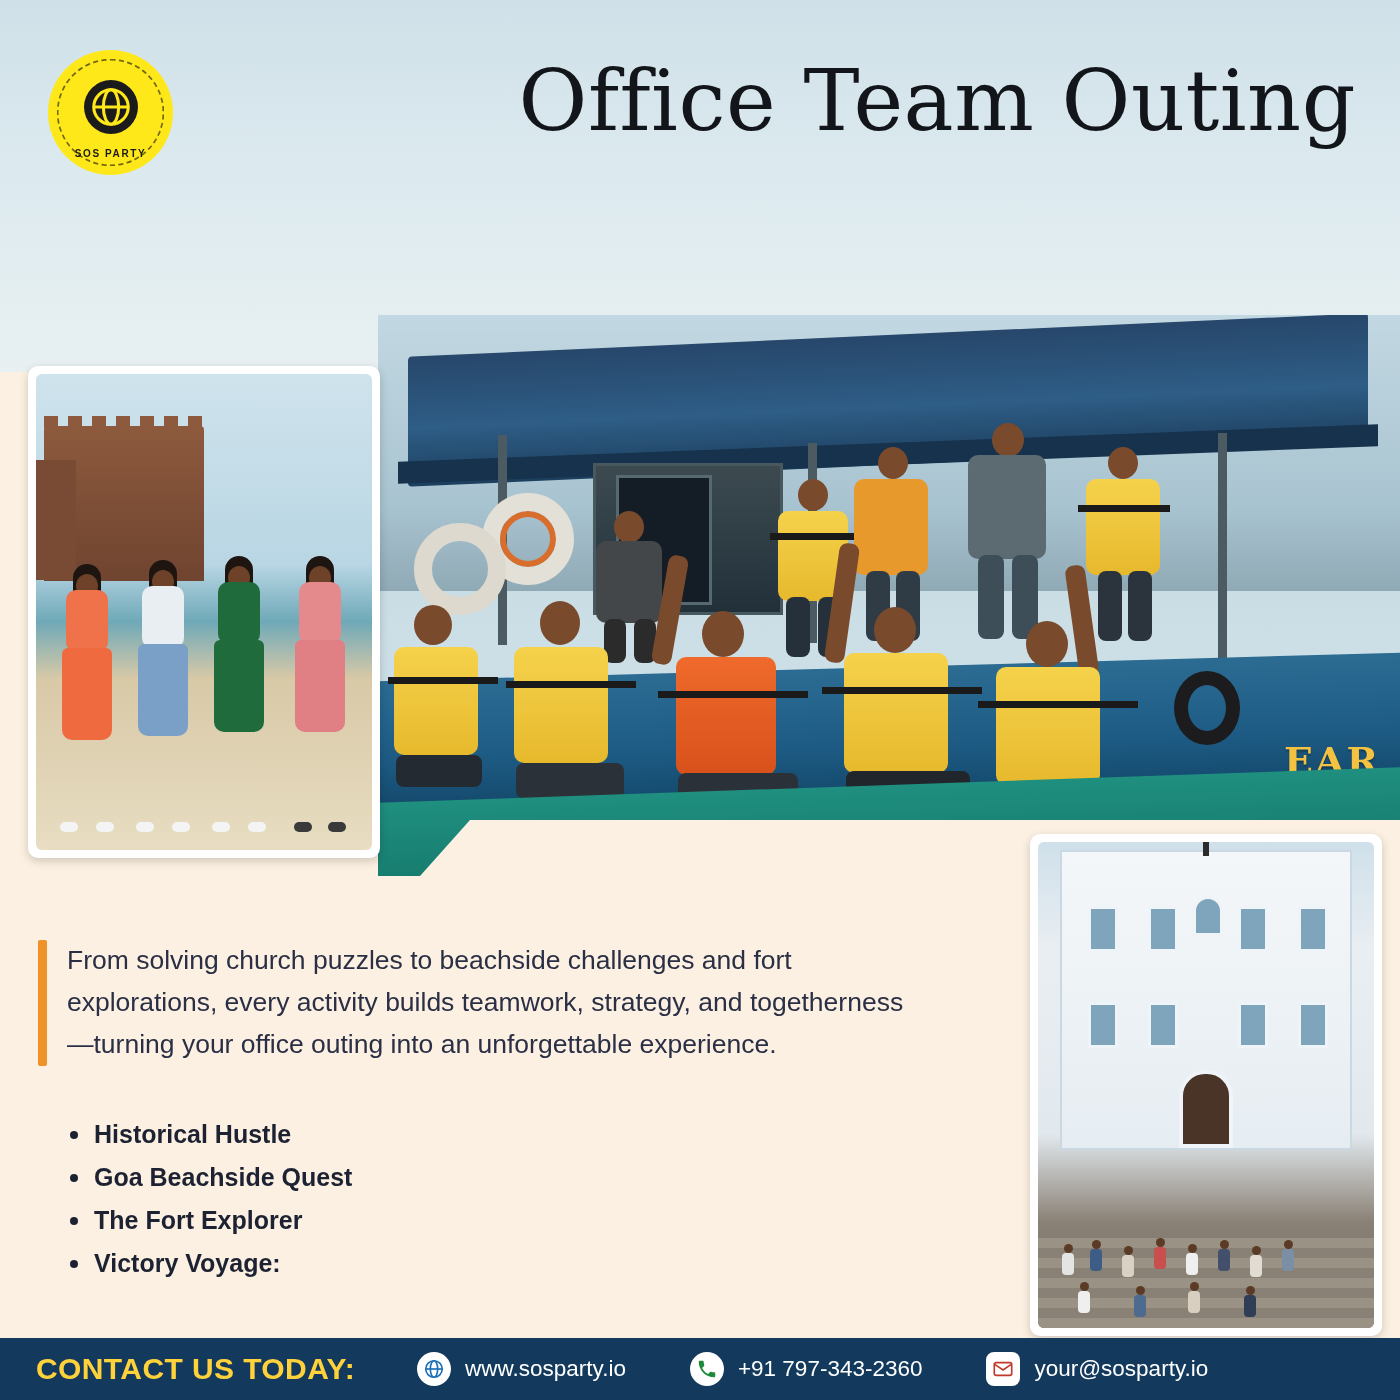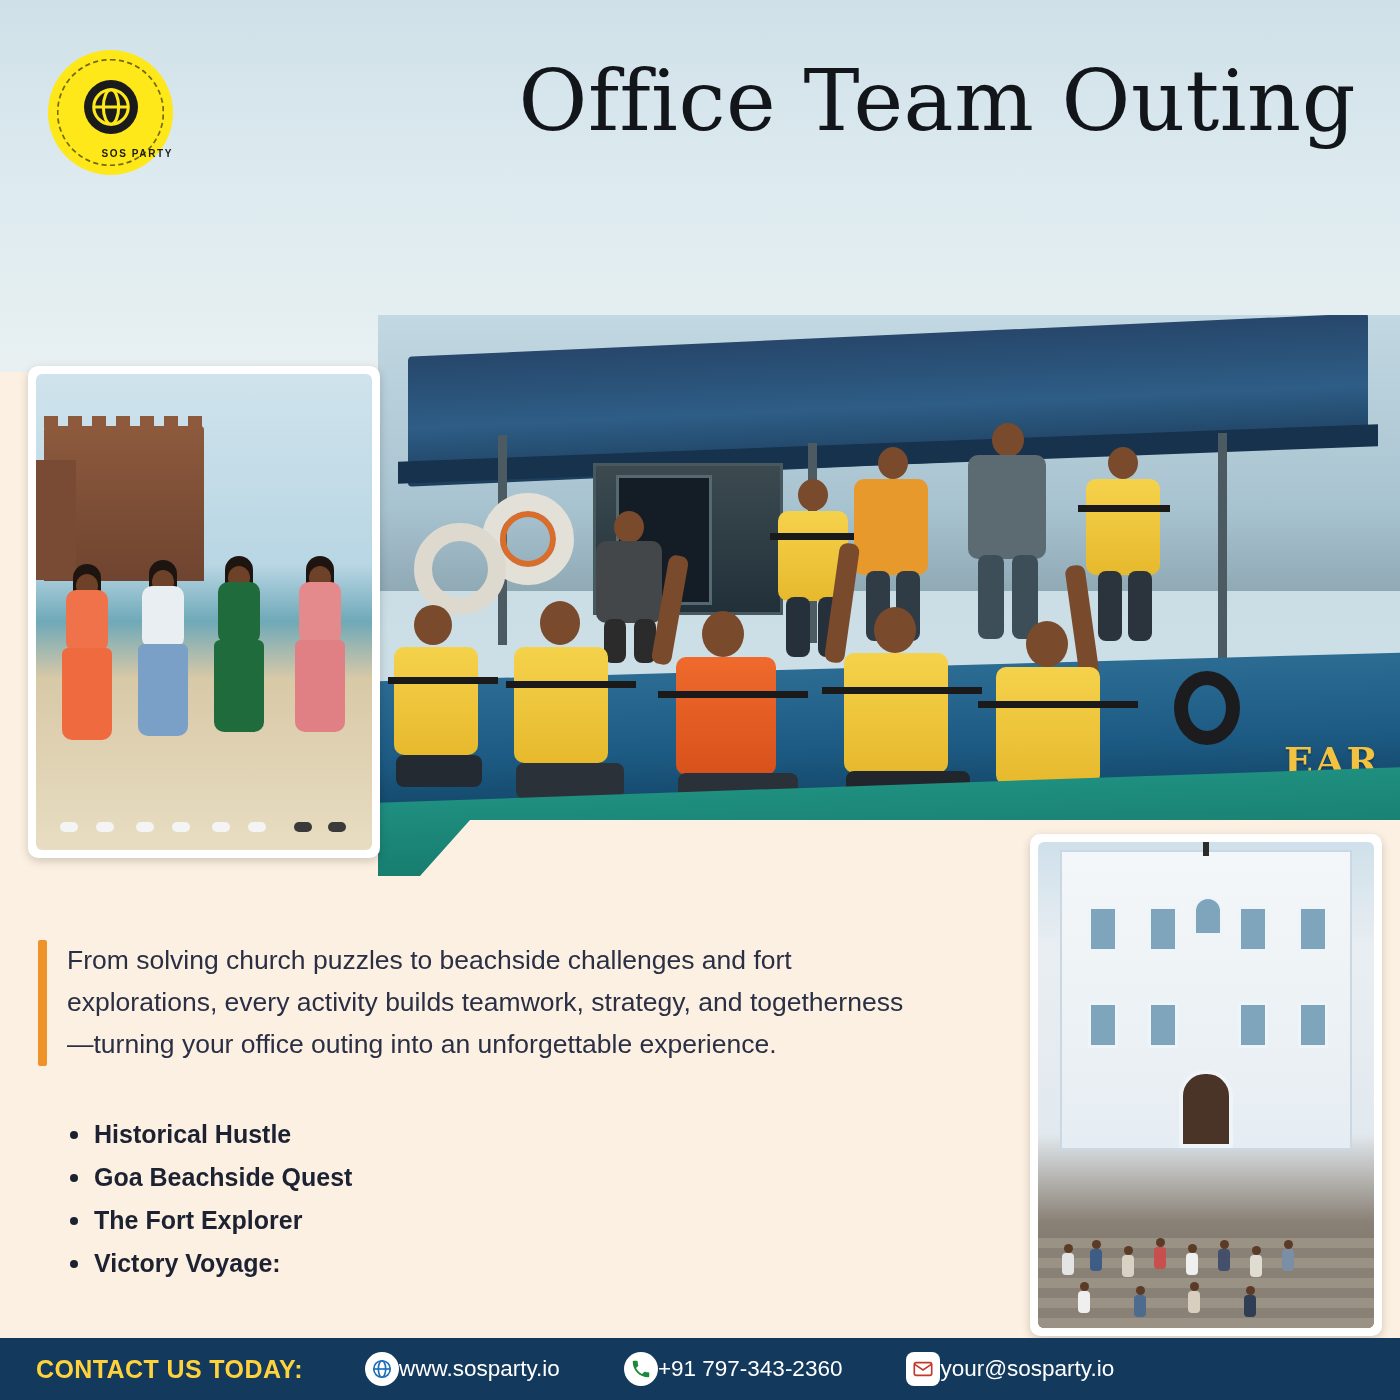--- a/index.html
+++ b/index.html
@@ -32,21 +32,21 @@
   }
   .logo-globe {
     width: 54px; height: 54px; border-radius: 50%;
     background: #1b1b1b;
     position: relative; top: -6px;
     display: flex; align-items: center; justify-content: center;
   }
   .logo-globe svg { width: 46px; height: 46px; display: block; }
   .logo-text {
     position: absolute; bottom: 16px; left: 0; right: 0;
-    text-align: right;
+    text-align: center;
     font-size: 10px; letter-spacing: 1.6px; font-weight: 700; color: #1b1b1b;
   }
   .logo-dash {
     position: absolute; width: 100%; height: 100%; top:0; left:0;
     border-radius: 50%;
     border: 2px dashed rgba(0,0,0,.55);
     transform: scale(.86);
   }
 
   
@@ -235,24 +235,24 @@
   }
 
   
   .footer {
     position: absolute; left: 0; bottom: 0; width: 1400px; height: 62px;
     background: #133a5c;
     display: flex; align-items: center;
     padding: 0 36px;
   }
   .footer-label {
-    color: #ffd23c; font-weight: 700; font-size: 25px; letter-spacing: .4px;
+    color: #ffd23c; font-weight: 700; font-size: 30px; letter-spacing: .4px;
   }
   .footer-items { display: flex; align-items: center; margin-left: 62px; gap: 0; }
-  .f-item { display: flex; align-items: center; }
+  .f-item { display: flex; align-items: center; gap: 14px; }
   .f-item .txt { color: #fff; font-size: 22.5px; }
   .f-ico {
     width: 34px; height: 34px; border-radius: 8px; background: #fff;
     display: flex; align-items: center; justify-content: center;
     flex: 0 0 34px;
   }
   .f-ico.round { border-radius: 50%; }
   .f-ico svg { width: 22px; height: 22px; display: block; }
   .f-sep { width: 64px; }
 </style>

